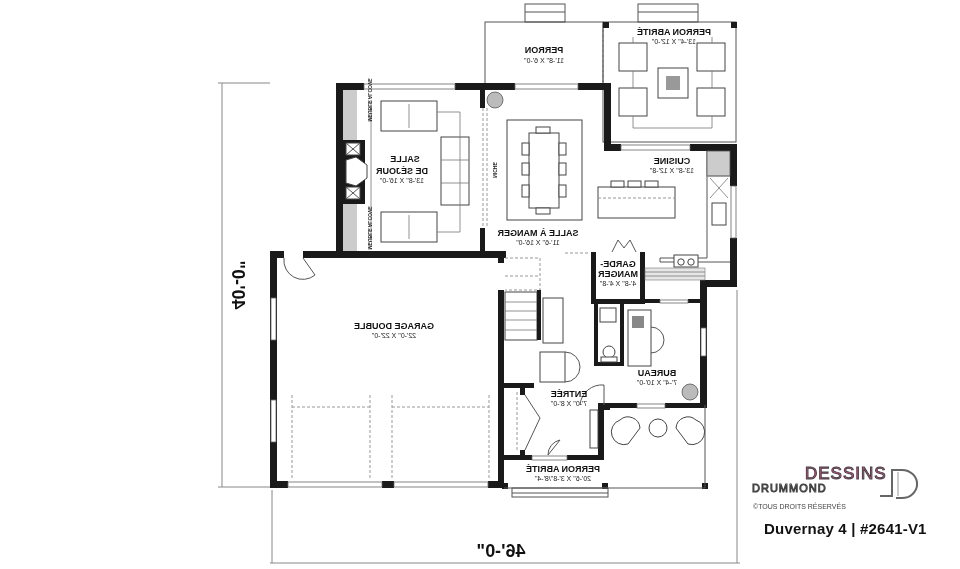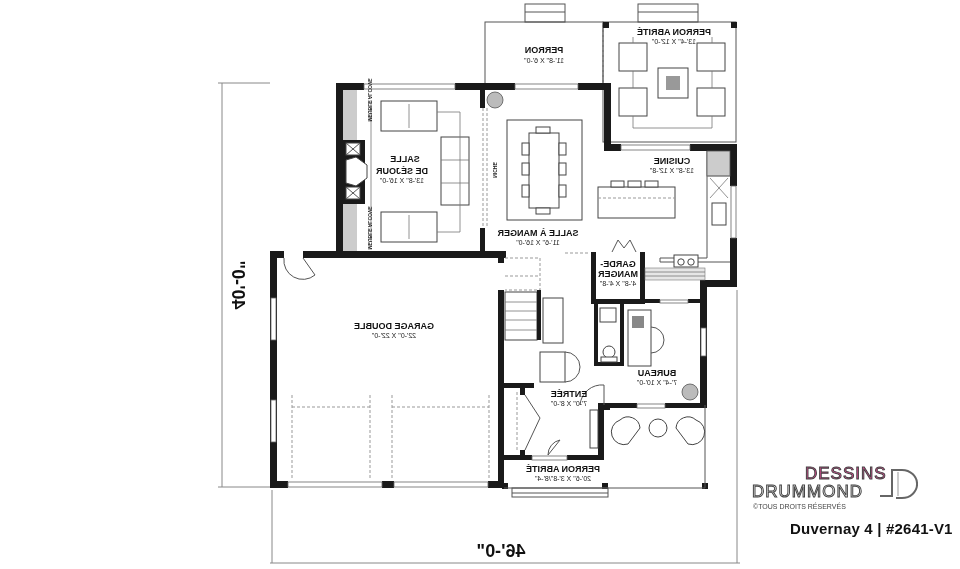--- a/index.html
+++ b/index.html
@@ -11,24 +11,24 @@
   .dash{fill:none;stroke:#999;stroke-width:1;stroke-dasharray:3 2;}
   .dim{fill:none;stroke:#888;stroke-width:1;}
   .win{fill:#fff;stroke:#666;stroke-width:0.8;}
   .furn{fill:#fff;stroke:#444;stroke-width:1;}
   .room-name{font-family:"Liberation Sans",sans-serif;font-weight:bold;font-size:9px;fill:#111;}
   .room-dim{font-family:"Liberation Sans",sans-serif;font-size:7px;fill:#222;}
   .small-lbl{font-family:"Liberation Sans",sans-serif;font-size:5px;font-weight:bold;fill:#222;}
   .dim-text{font-family:"Liberation Sans",sans-serif;font-weight:bold;font-size:18px;fill:#111;}
   .brand{position:absolute;left:735px;top:462px;width:190px;height:70px;}
   .brand-line1{position:absolute;left:70px;top:2px;font-size:17px;color:#ec4899;-webkit-text-stroke:1px #444;letter-spacing:1px;font-family:"Liberation Sans",sans-serif;}
-  .brand-line2{position:absolute;left:17px;top:20px;font-size:17px;color:#fff;-webkit-text-stroke:1px #444;letter-spacing:1px;font-family:"Liberation Sans",sans-serif;}
+  .brand-line2{position:absolute;left:17px;top:20px;font-size:11px;color:#fff;-webkit-text-stroke:1px #444;letter-spacing:1px;font-family:"Liberation Sans",sans-serif;}
   .brand-rights{position:absolute;left:18px;top:41px;font-size:7px;color:#444;font-family:"Liberation Sans",sans-serif;}
   .brand-logo{position:absolute;left:143px;top:4px;width:40px;height:36px;}
-  .plan-title{position:absolute;left:790px;top:520px;font-size:15px;color:#111;font-family:"Liberation Sans",sans-serif;font-weight:bold;letter-spacing:0.2px;text-align:center;}
+  .plan-title{position:absolute;left:764px;top:520px;font-size:15px;color:#111;font-family:"Liberation Sans",sans-serif;font-weight:bold;letter-spacing:0.2px;text-align:center;}
 </style>
 </head>
 <body>
 
 <svg id="plan" viewBox="0 0 960 569" xmlns="http://www.w3.org/2000/svg">
 
   <g>
     <line class="dim" x1="222" y1="83" x2="222" y2="487"></line>
     <line class="dim" x1="218" y1="83" x2="270" y2="83"></line>
     <line class="dim" x1="218" y1="487" x2="270" y2="487"></line>

